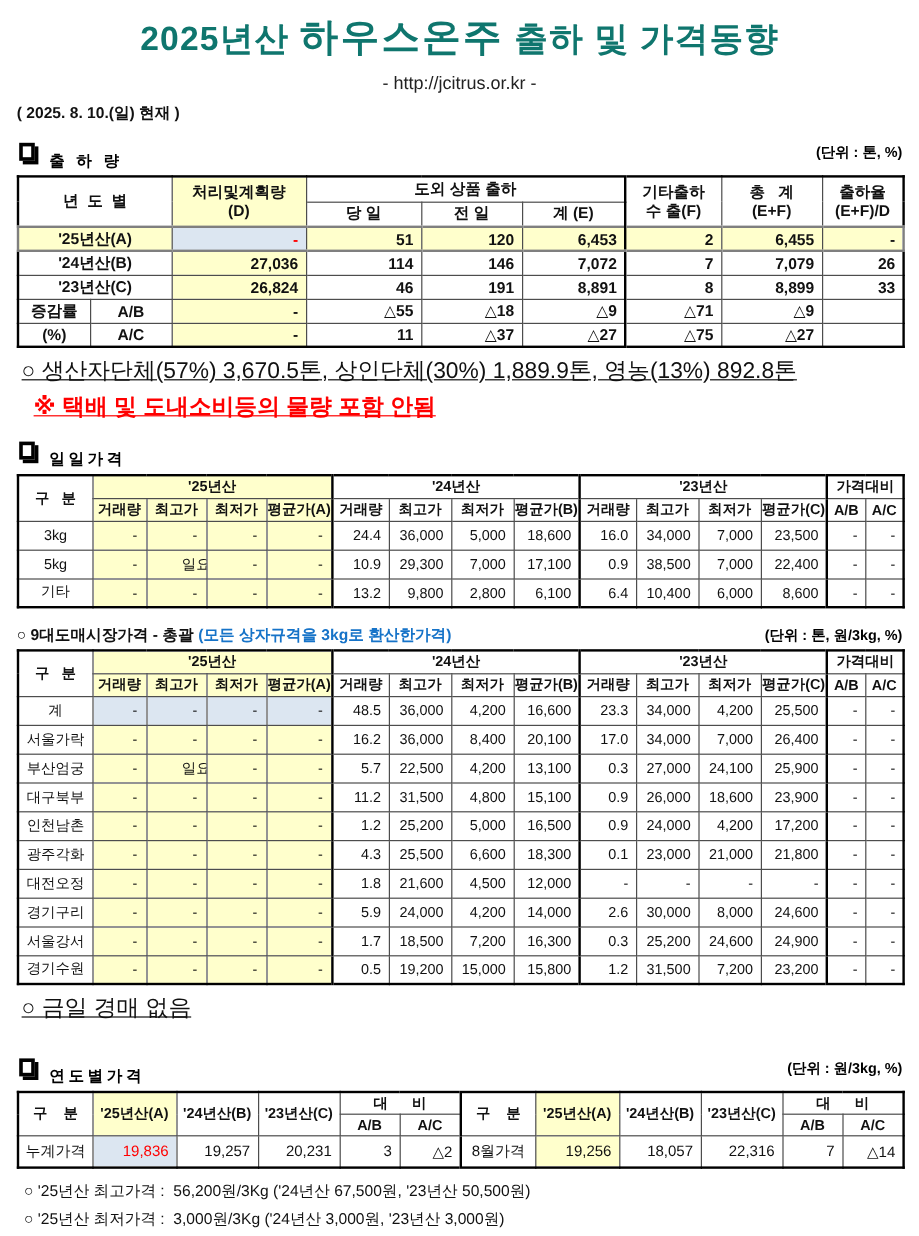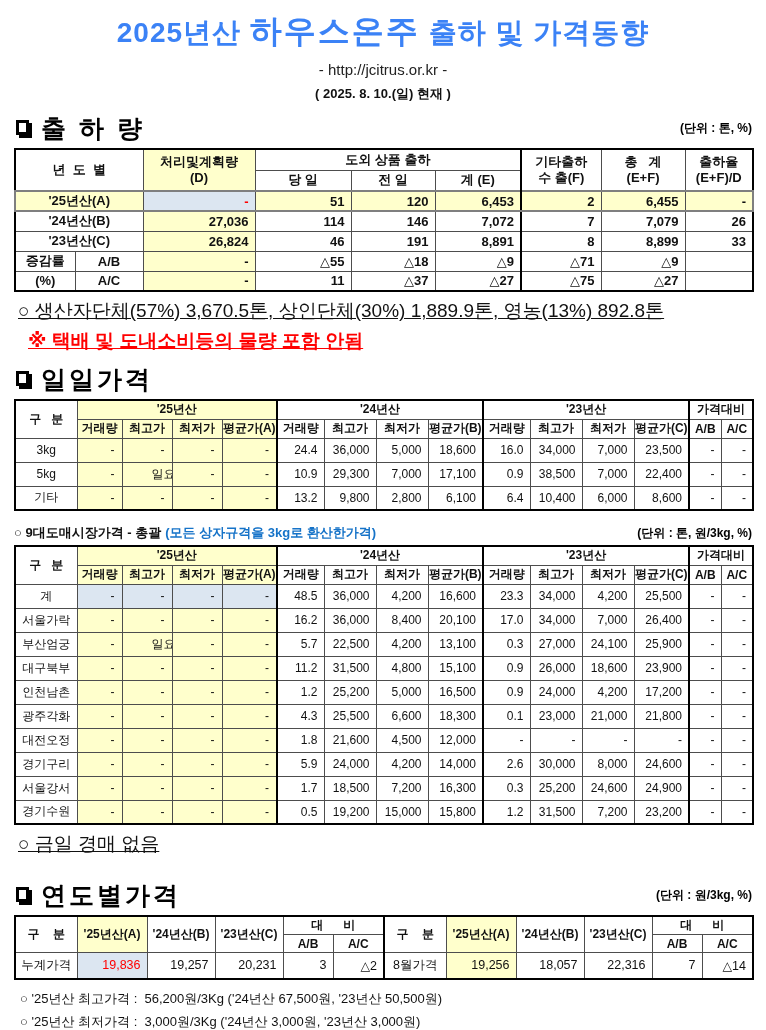--- a/index.html
+++ b/index.html
@@ -1,29 +1,29 @@
 <!DOCTYPE html>
 <html><head>
 <meta charset="utf-8">
 <style>
   *{margin:0;padding:0;box-sizing:border-box;}
   html,body{background:#fff;}
   body{width:766px;height:1030px;font-family:"Liberation Sans","DejaVu Sans",sans-serif;color:#111;overflow:hidden;}
   .page{width:766px;padding:6px 14px 0 14px;}
 
   
-  .title{text-align:center;font-size:28px;font-weight:bold;letter-spacing:1px;color:#3b82f6;margin-top:4px;}
+  .title{text-align:center;font-size:28px;font-weight:bold;letter-spacing:1px;color:#0f766e;margin-top:4px;}
   .title .brand{font-size:32px;font-weight:900;letter-spacing:2px;}
   .url{text-align:center;font-size:15px;color:#222;margin-top:7px;}
-  .date{text-align:center;font-size:13px;font-weight:bold;margin-top:7px;}
+  .date{text-align:left;font-size:13px;font-weight:bold;margin-top:7px;}
 
   
   .sec{display:flex;align-items:center;margin-top:9px;}
   .sec-icon{width:13px;height:15px;border:3px solid #000;background:#fff;box-shadow:3px 3px 0 #000;margin:0 12px 3px 2px;flex:0 0 auto;}
-  .sec-title{font-size:25px;font-weight:900;letter-spacing:3px;color:#000;}
+  .sec-title{font-size:13px;font-weight:900;letter-spacing:3px;color:#000;margin-top:13px;}
   .unit{font-size:12px;font-weight:bold;color:#000;margin-left:auto;white-space:pre;}
 
   .subline{display:flex;align-items:baseline;margin-top:13px;}
   .sub-title{font-size:13px;font-weight:bold;white-space:pre;}
   .sub-note{font-size:13px;font-weight:bold;color:#1673C8;margin-left:4px;white-space:pre;}
 
   
   table{border-collapse:collapse;table-layout:fixed;width:738px;border:2px solid #000;margin-top:3px;}
   th,td{border:1px solid #4d4d4d;white-space:pre;overflow:hidden;vertical-align:middle;}
   th{font-weight:bold;text-align:center;}

